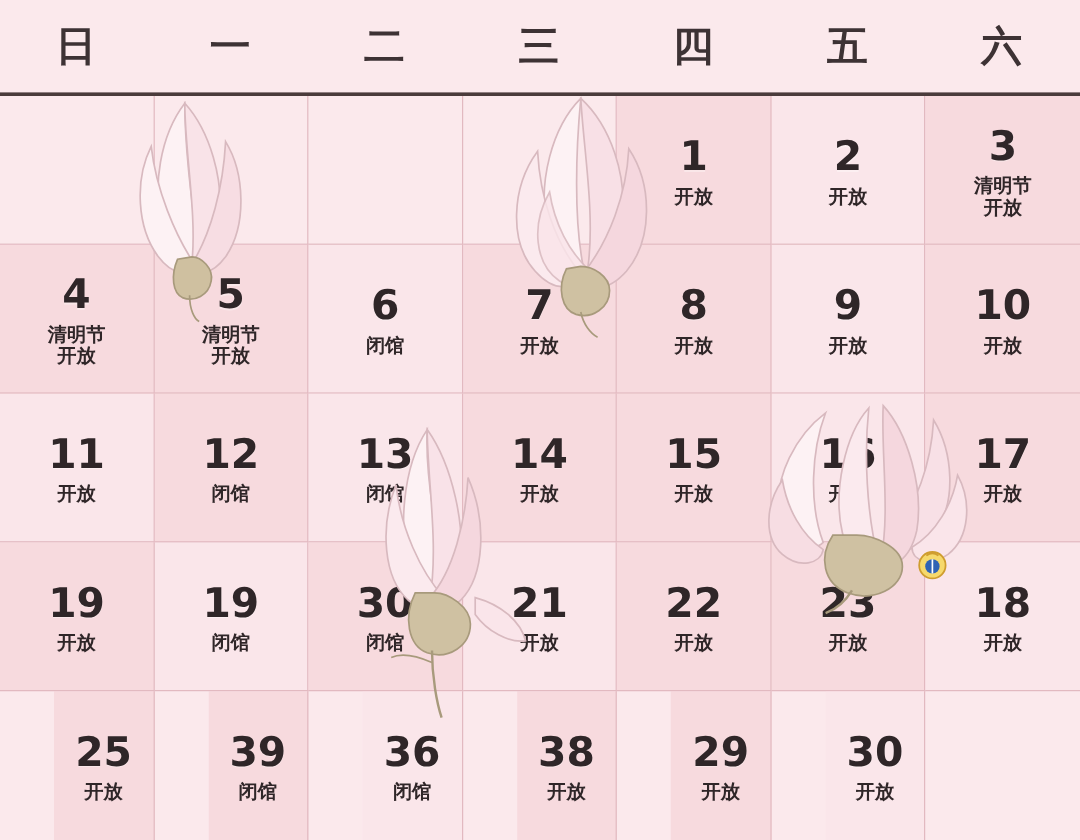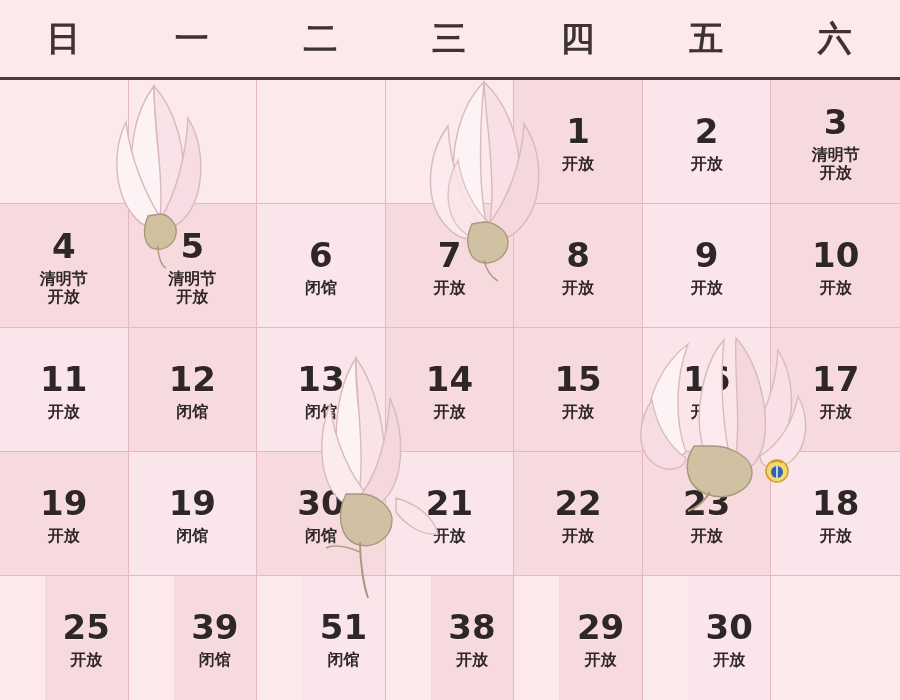--- a/index.html
+++ b/index.html
@@ -297,21 +297,21 @@
 
     <div class="cell shade-a">
         <span class="daynum">25</span>
         <span class="note">开放</span>
       </div>
     <div class="cell shade-a">
         <span class="daynum">39</span>
         <span class="note">闭馆</span>
       </div>
     <div class="cell shade-b">
-        <span class="daynum">51</span>
+        <span class="daynum">36</span>
         <span class="note">闭馆</span>
       </div>
     <div class="cell shade-a">
         <span class="daynum">38</span>
         <span class="note">开放</span>
       </div>
     <div class="cell shade-a">
         <span class="daynum">29</span>
         <span class="note">开放</span>
       </div>

